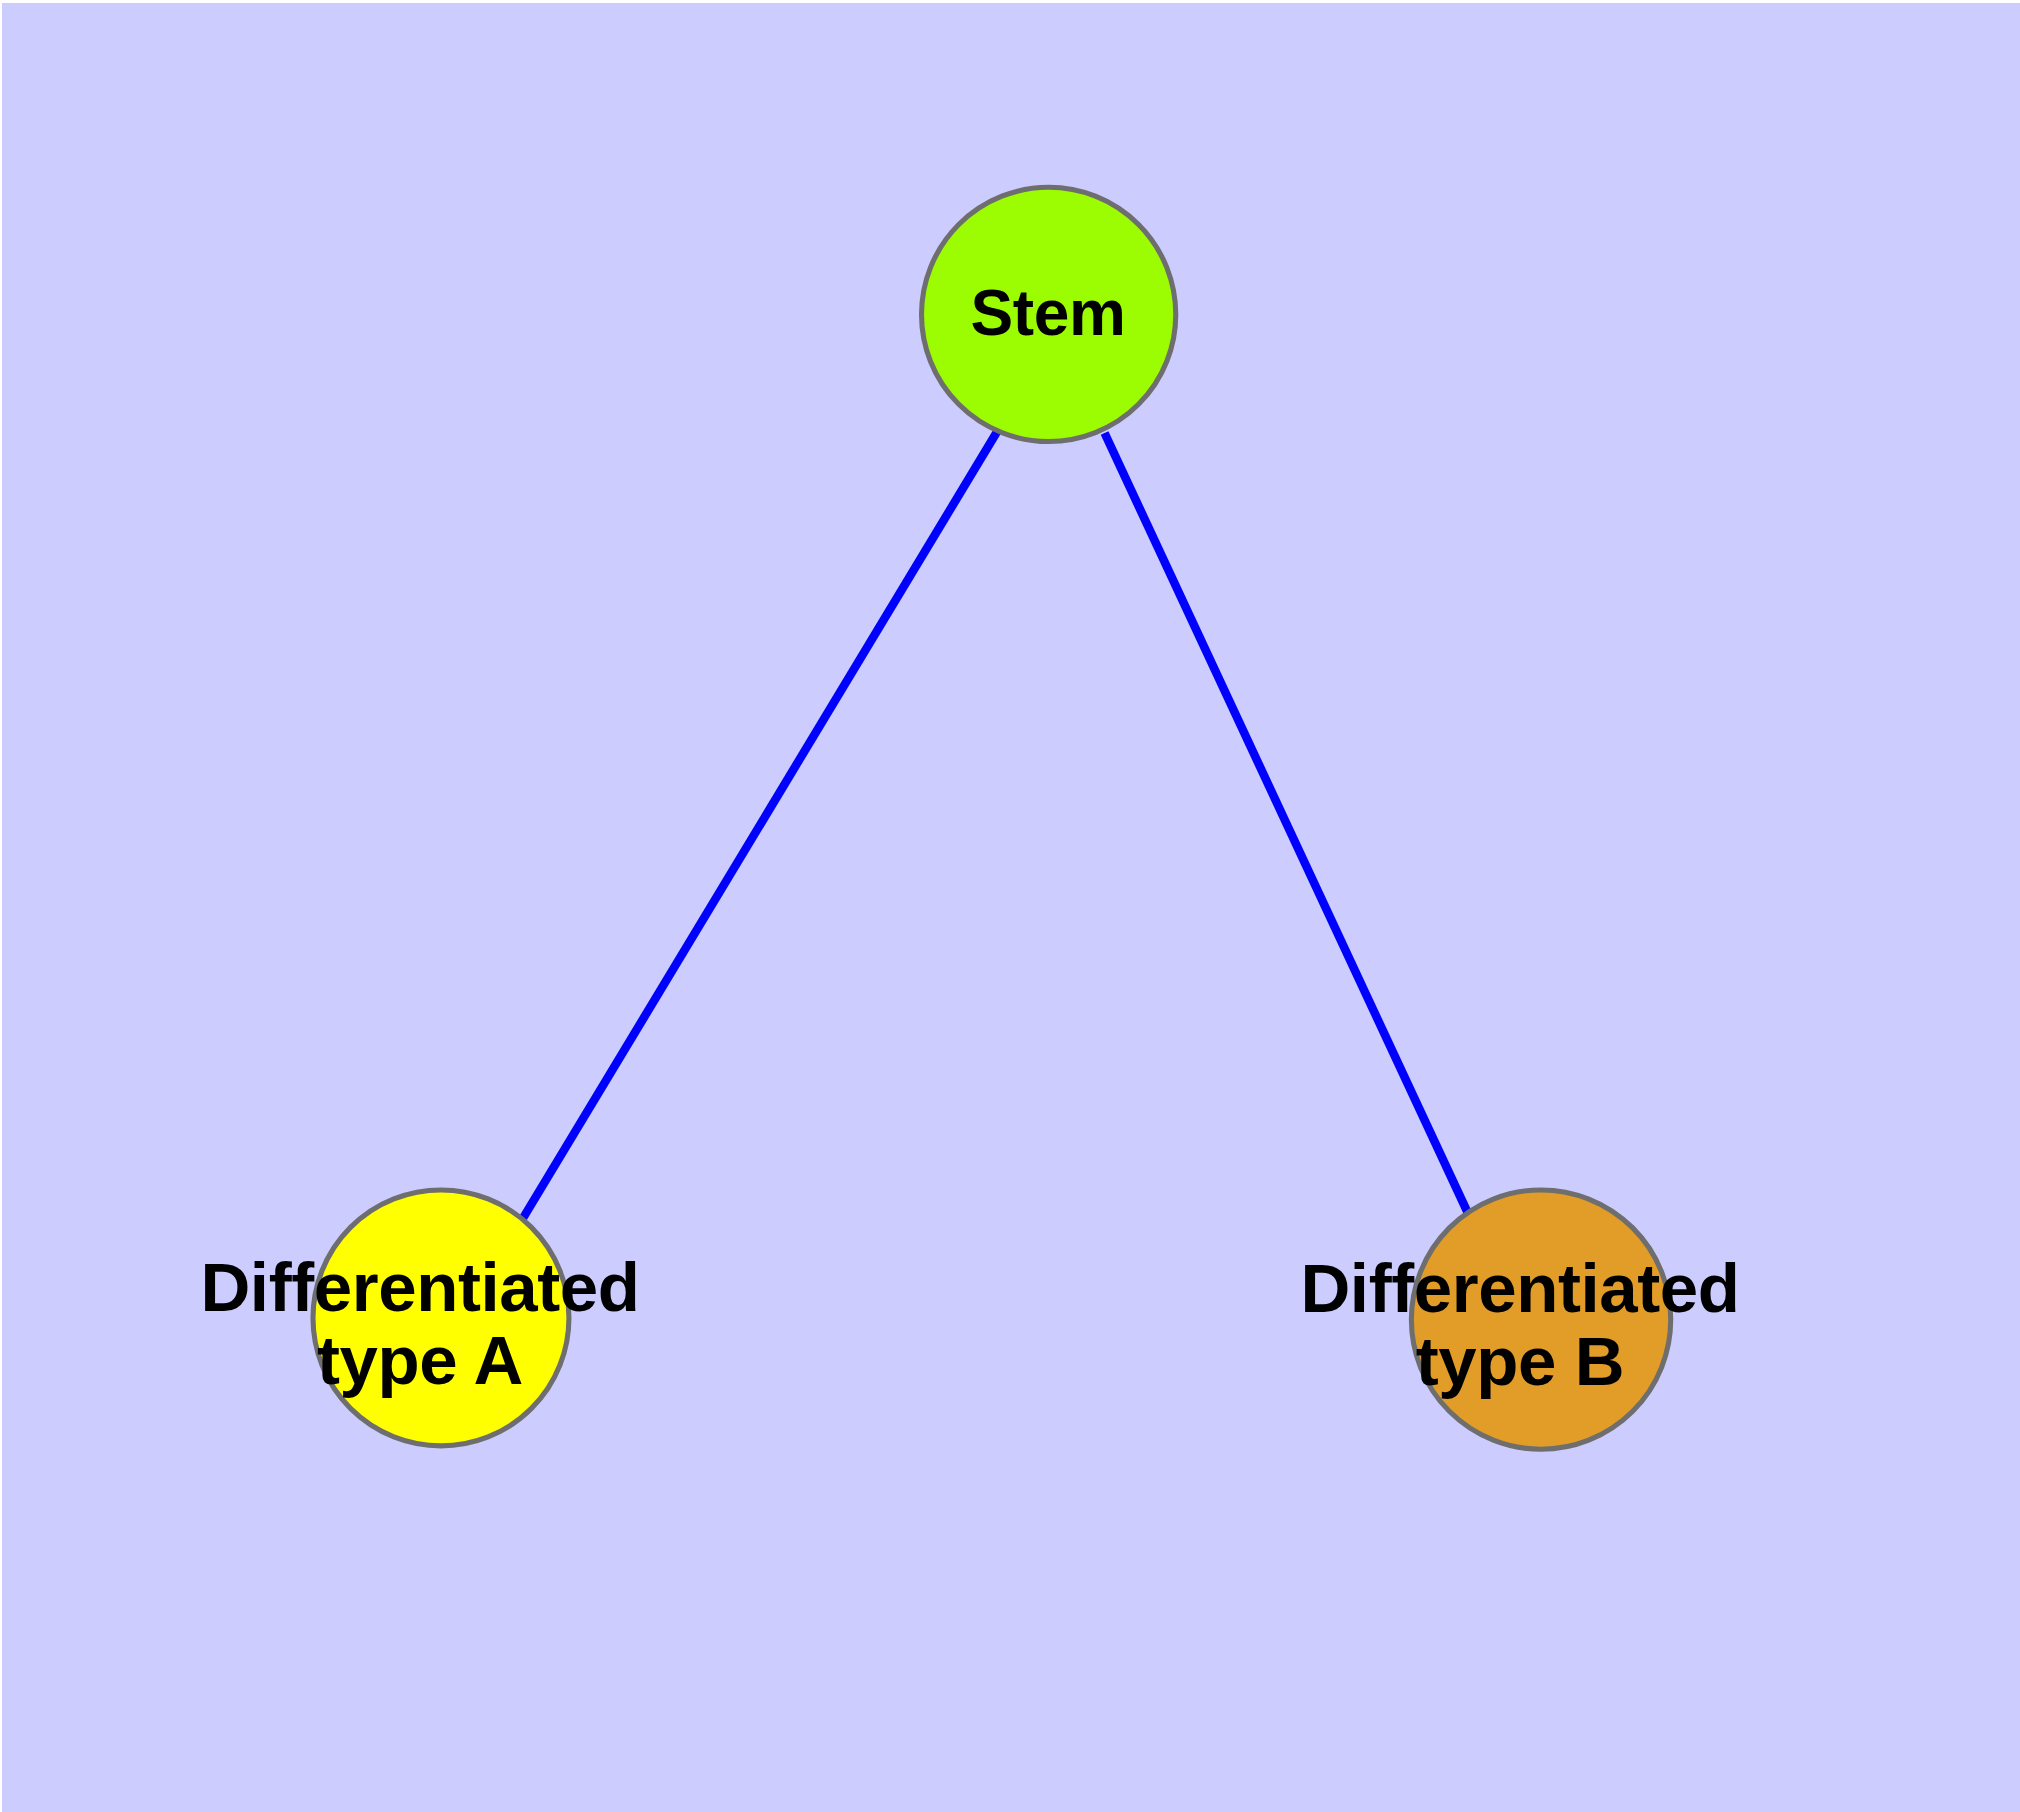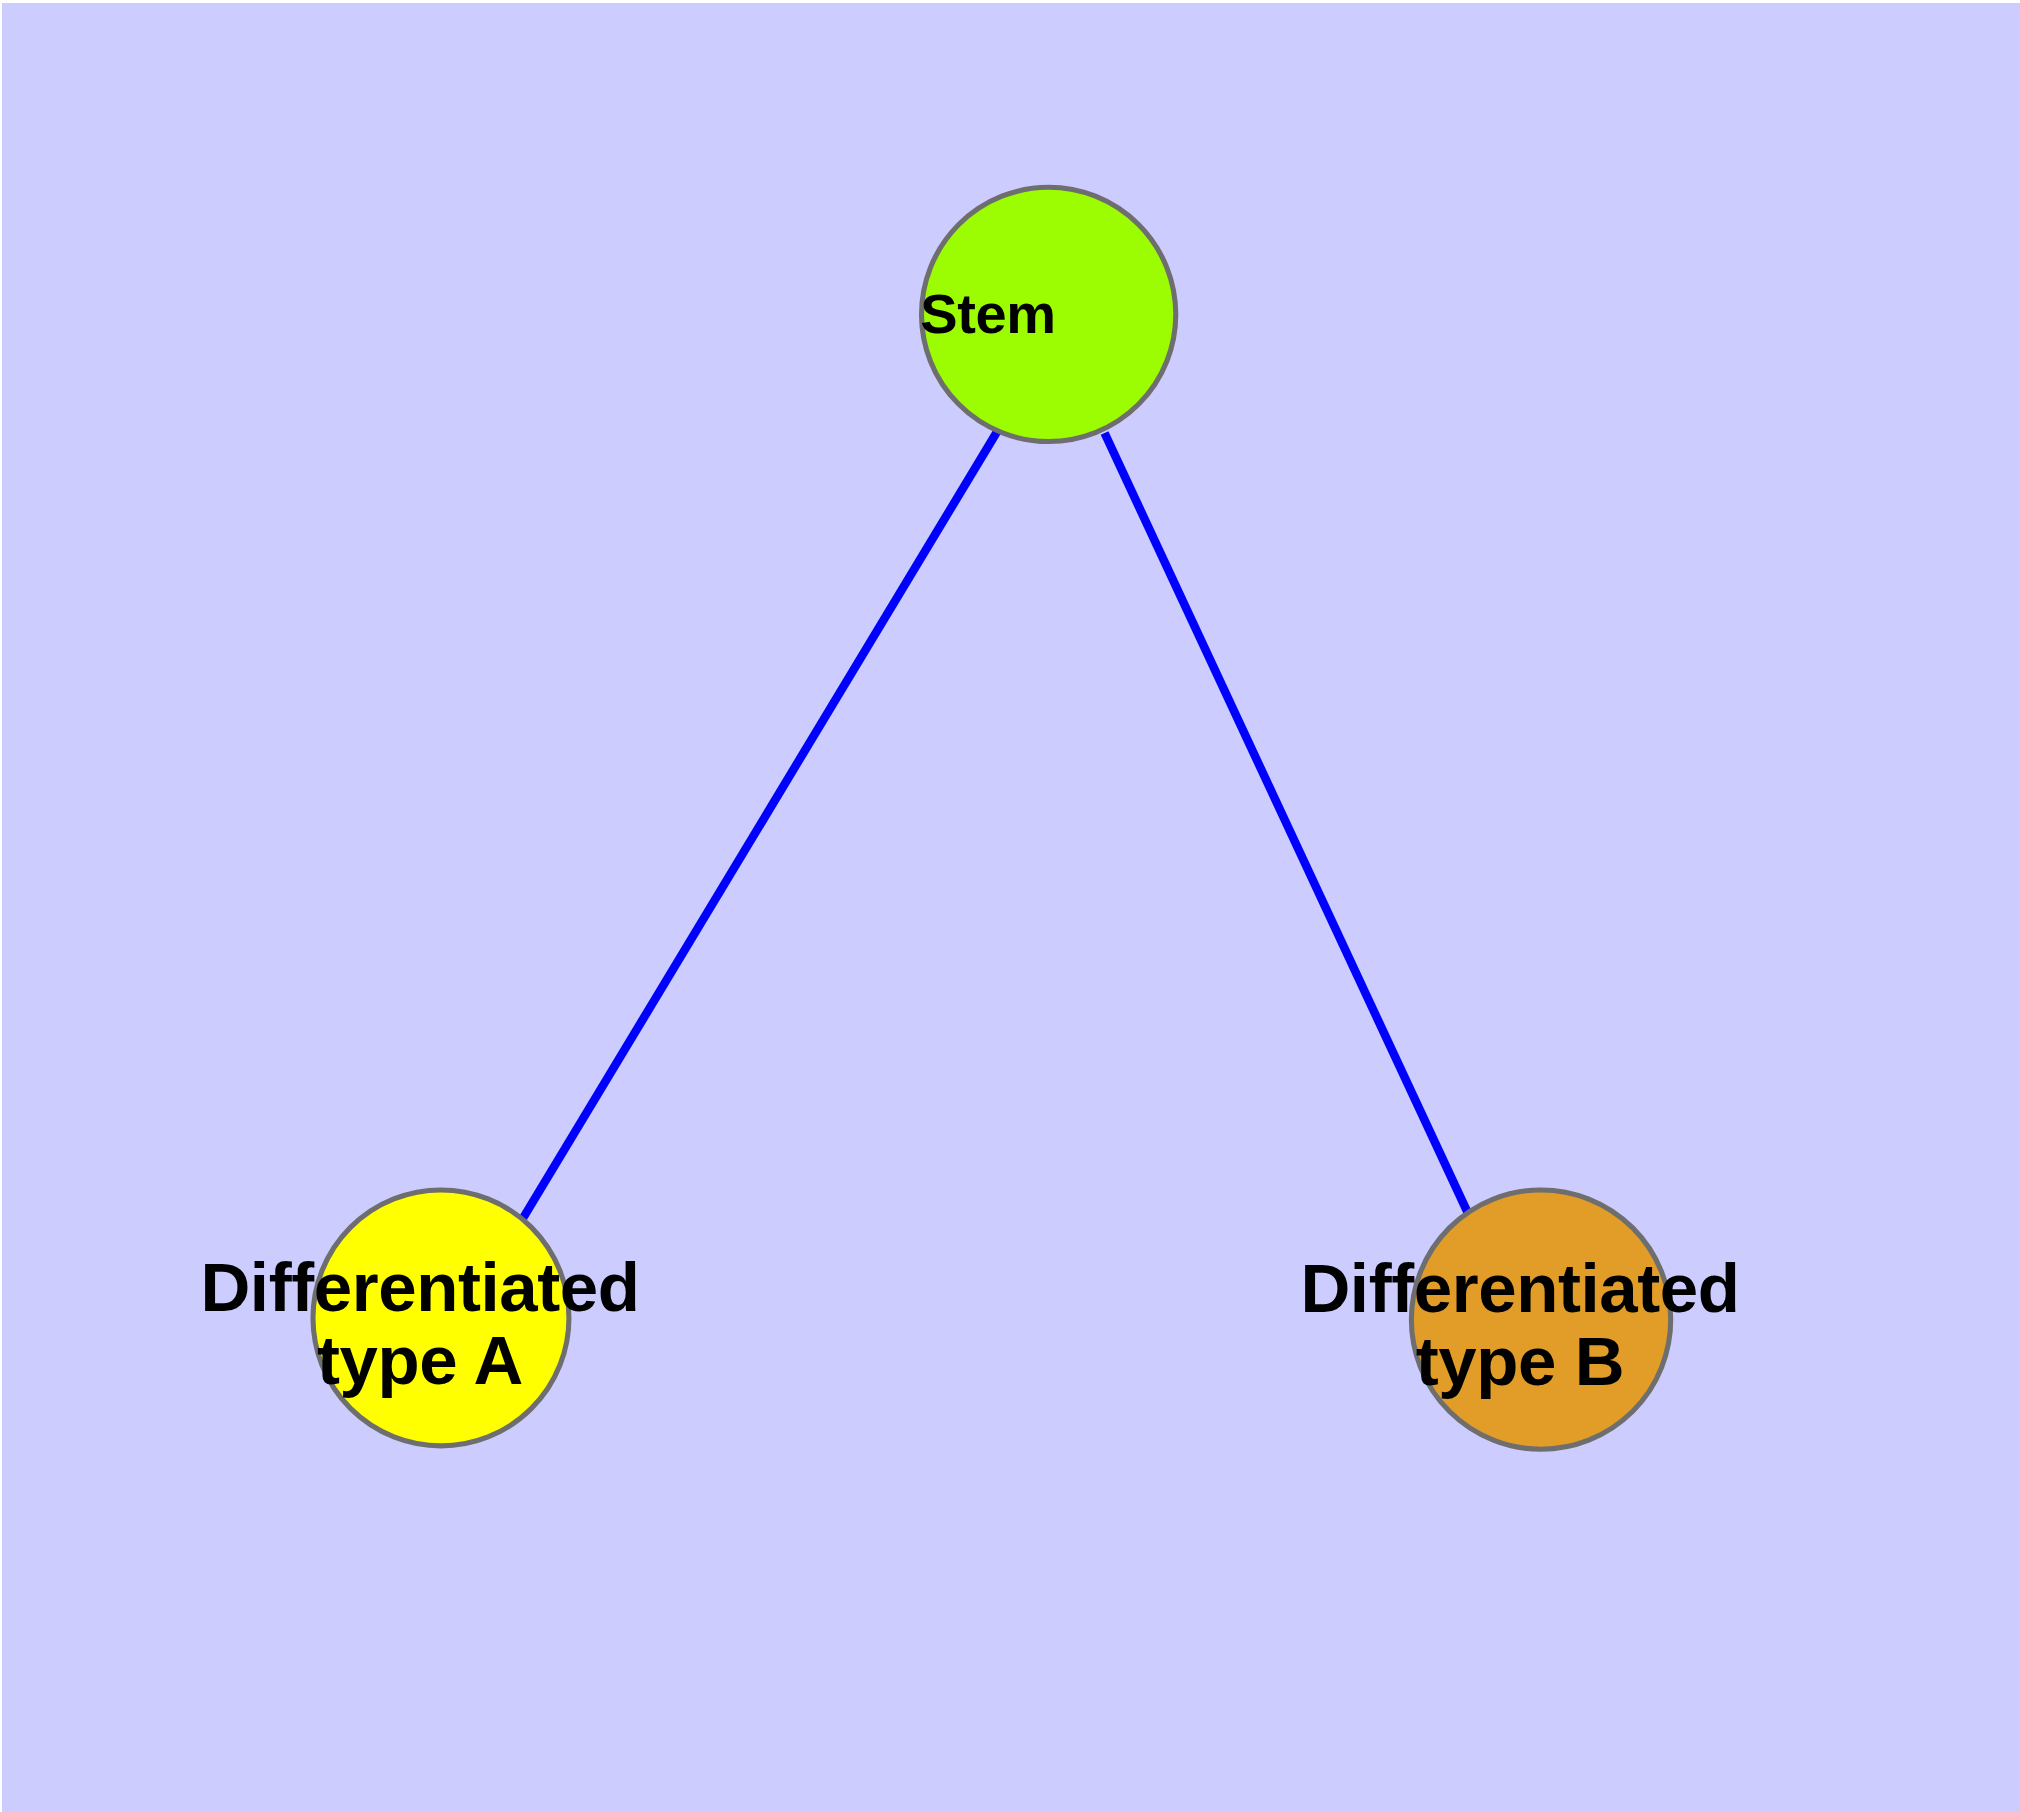--- a/index.html
+++ b/index.html
@@ -34,22 +34,22 @@
     position: absolute;
     color: #000000;
     font-weight: bold;
     text-align: center;
     line-height: 1.06;
     white-space: pre;
     letter-spacing: -0.4px;
     pointer-events: none;
   }
   #label-stem {
-    font-size: 56px;
-    left: 988px;
+    font-size: 64px;
+    left: 1048px;
     top: 314px;
     transform: translate(-50%, -50%);
   }
   #label-diffA {
     font-size: 69px;
     left: 420px;
     top: 1324px;
     transform: translate(-50%, -50%);
   }
   #label-diffB {

